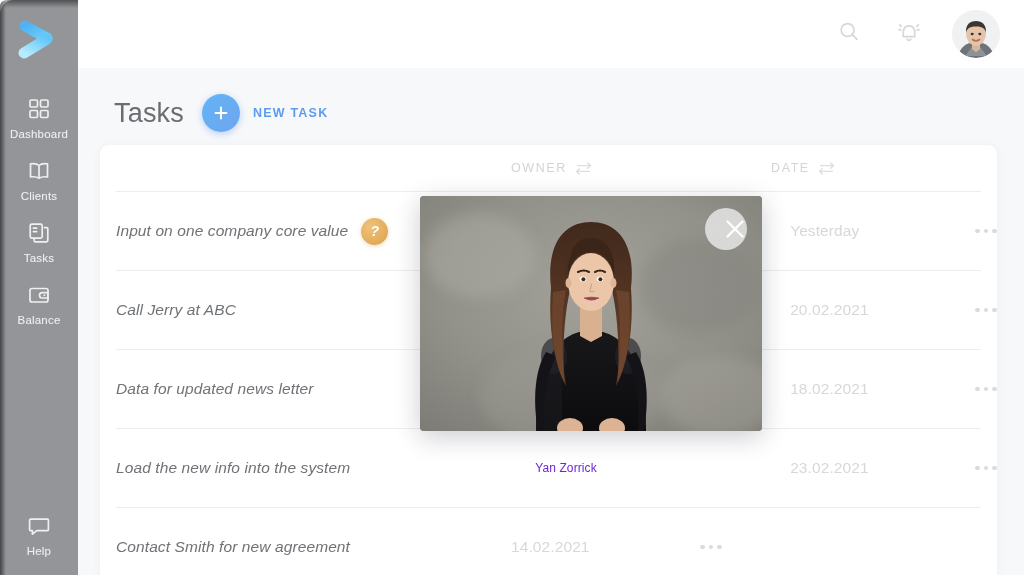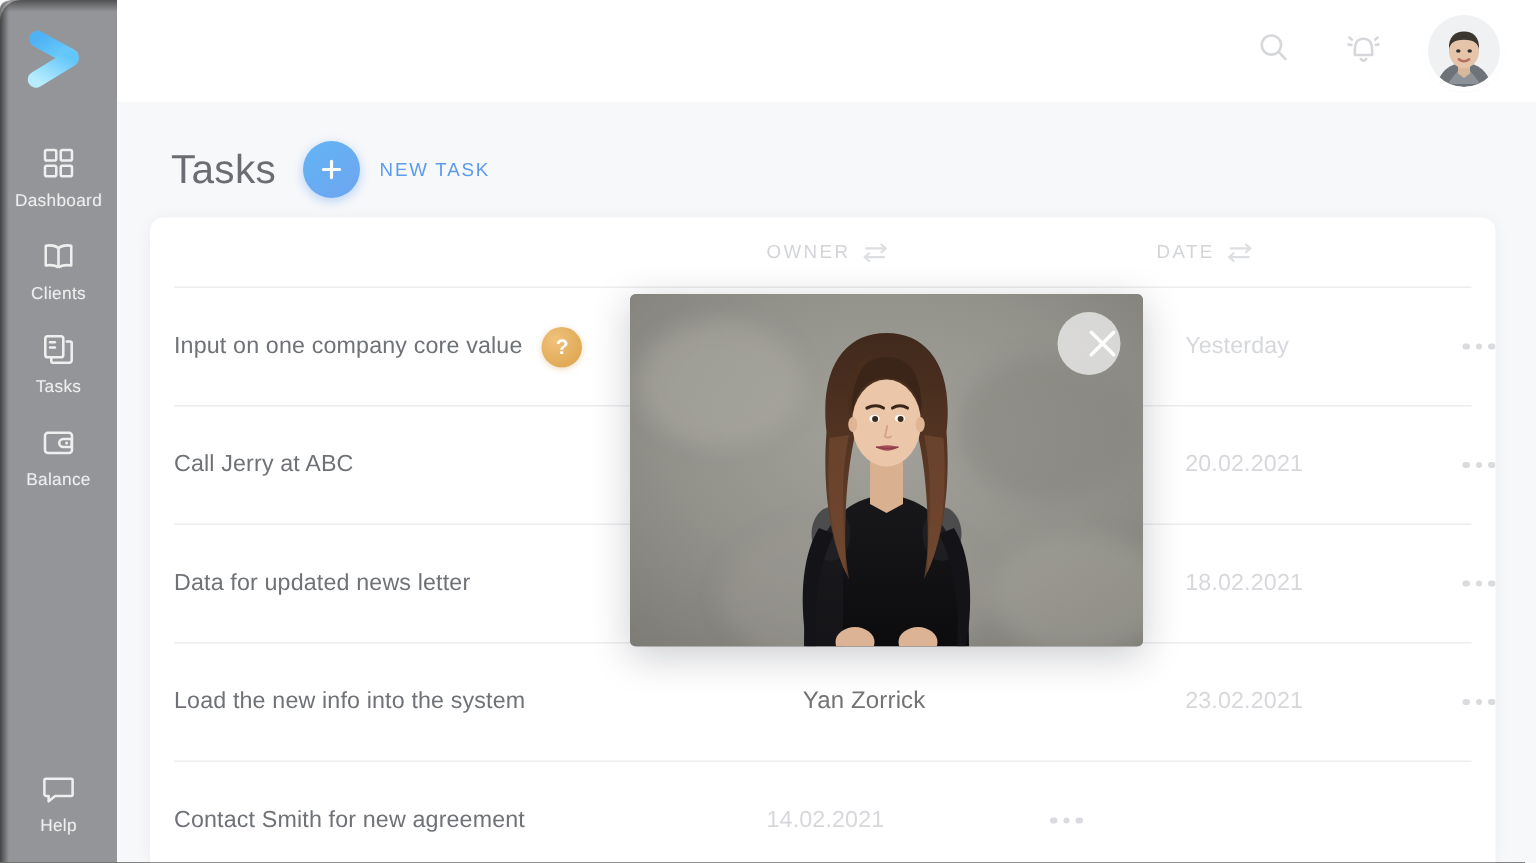--- a/index.html
+++ b/index.html
@@ -71,21 +71,21 @@
   .page-title { font-size:27px; color:#6b6d72; font-weight:400; letter-spacing:.2px; }
 
   .new-task { display:flex; align-items:center; gap:13px; cursor:pointer; }
   .plus-btn {
     width:38px; height:38px; border-radius:50%;
     background:linear-gradient(140deg,#62b4f5 0%,#6ea5f0 100%);
     display:flex; align-items:center; justify-content:center;
     box-shadow:0 2px 7px rgba(100,160,240,.45);
   }
   .plus-btn svg { display:block; }
-  .new-task-label { font-size:12.5px; font-weight:400; letter-spacing:1.2px; color:#5d9cec; }
+  .new-task-label { font-size:12.5px; font-weight:700; letter-spacing:1.2px; color:#5d9cec; }
 
   
   .card {
     position:absolute; left:22px; top:77px; width:897px; bottom:0;
     background:#ffffff; border-radius:9px 9px 0 0;
     box-shadow:0 1px 10px rgba(30,40,60,.05);
     overflow:hidden;
   }
   .thead { display:flex; align-items:center; height:46px; padding:0 0 0 16px; }
   .th {
@@ -96,30 +96,30 @@
   .th-owner { width:260px; }
   .th-date  { width:185px; }
   .sort-ic { display:flex; align-items:center; }
   .sort-ic svg { display:block; }
 
   .divider { height:1px; background:#ededef; margin:0 16px; }
 
   .row { display:flex; align-items:center; height:78px; padding:0 0 0 16px; }
   .c-task {
     width:395px; display:flex; align-items:center; gap:13px;
-    font-size:15.5px; color:#6f7276; letter-spacing:.1px;
+    font-size:15.5px; color:#6f7276; letter-spacing:.1px;font-style:italic;
   }
   .badge {
     flex:0 0 auto; width:27px; height:27px; border-radius:50%;
     background:radial-gradient(circle at 35% 32%, #f0c27c 0%, #e0a955 75%);
     color:#ffffff; font-size:14px; font-weight:600;
     display:flex; align-items:center; justify-content:center;
     box-shadow:0 1px 4px rgba(200,150,70,.35);
   }
-  .c-owner { width:260px; font-size:16px; color:#737373; letter-spacing:.1px;margin-left:32px; }
+  .c-owner { width:260px; font-size:12px; color:#6d28d9; letter-spacing:.1px;margin-left:32px; }
   .c-date  { width:185px; font-size:15.5px; color:#d6d8db; letter-spacing:.1px; }
   .c-menu  { flex:1; display:flex; justify-content:flex-start; padding-left:4px; cursor:pointer; }
   .dots { display:flex; gap:4px; }
   .dots i { width:4.5px; height:4.5px; border-radius:50%; background:#d9dbde; display:block; }
 
   
   .video-modal {
     position:absolute; left:420px; top:196px; width:342px; height:235px;
     border-radius:4px; overflow:hidden; z-index:40;
     box-shadow:0 6px 26px rgba(20,25,40,.22);

